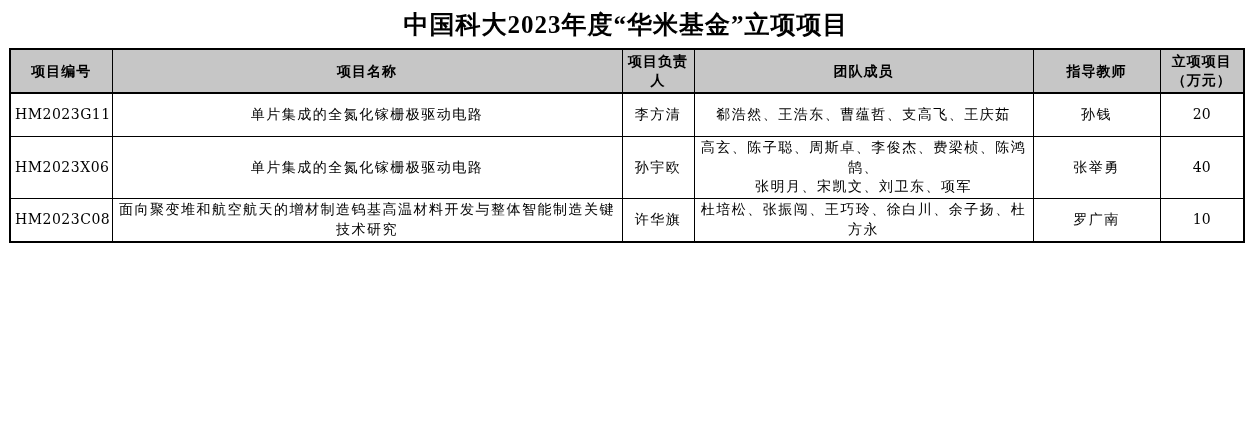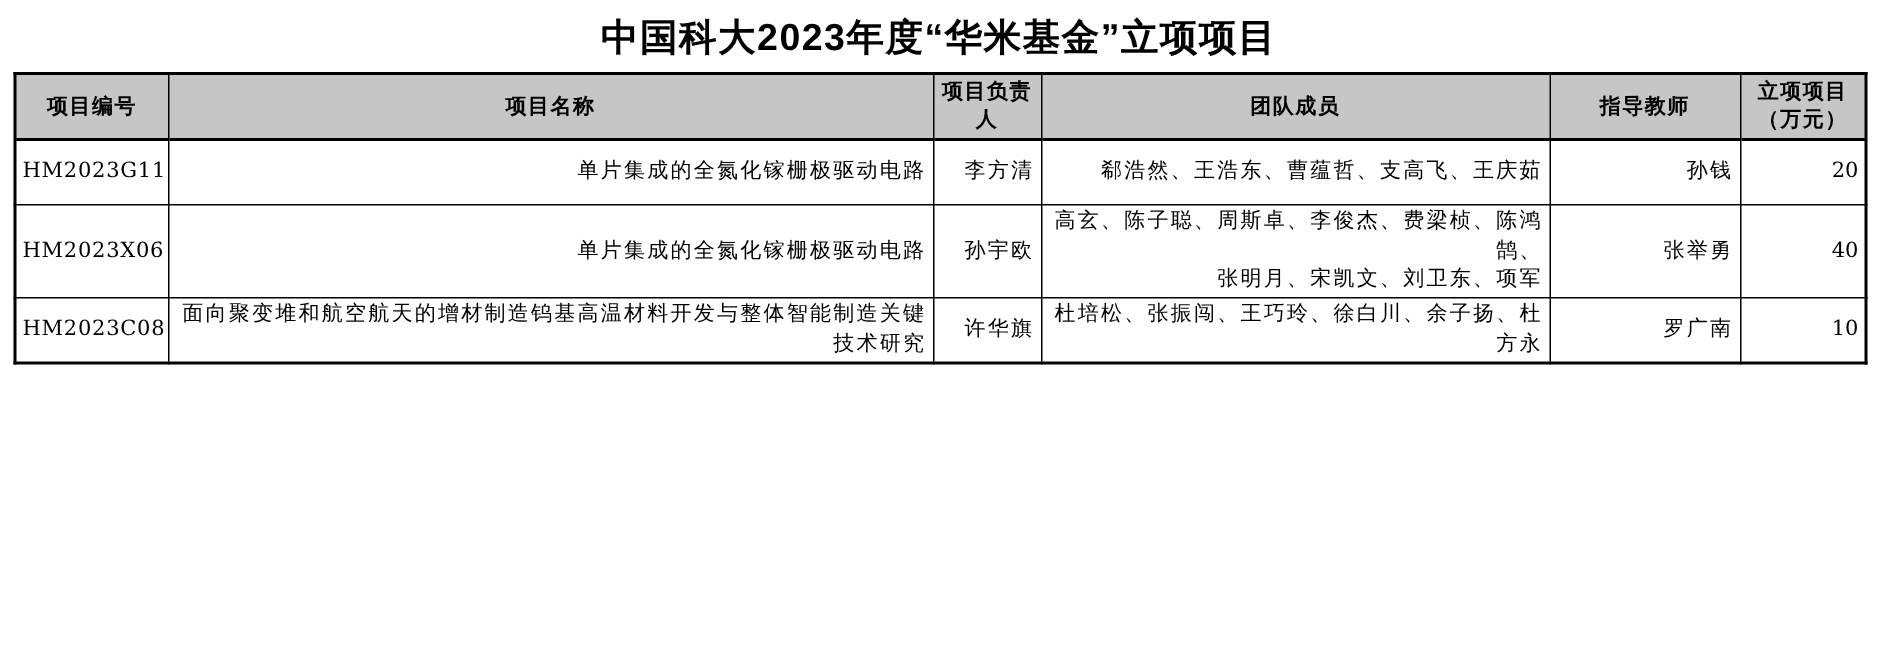--- a/index.html
+++ b/index.html
@@ -7,21 +7,21 @@
     width:1252px; height:446px; overflow:hidden;
     font-family:"DejaVu Serif","Liberation Serif",serif;
     color:#000;
   }
   .page-title {
     text-align:center;
     font-size:25px;
     font-weight:bold;
     letter-spacing:1px;
     padding:8px 0 7px 0;
-    font-family:Liberation Sans, sans-serif;
+    font-family:Liberation Serif, serif;
   }
   table.projects {
     border-collapse:collapse;
     table-layout:fixed;
     width:1234px;
     margin-left:9px;
     border:2px solid #000;
   }
   th {
     background:#c6c6c6;
@@ -36,21 +36,21 @@
     line-height:1.35;
     text-align:center;
     vertical-align:middle;
   }
   td {
     border:1px solid #000;
     font-size:14px;
     letter-spacing:1.5px;
     height:40px;
     padding:1px 4px;
-    text-align:right;
+    text-align:center;
     vertical-align:middle;
     white-space:pre-line;
     line-height:1.4;
   }
   td.c-id { letter-spacing:0.5px; }
   td.c-amount { letter-spacing:0; }
 </style>
 </head>
 <body>
 

